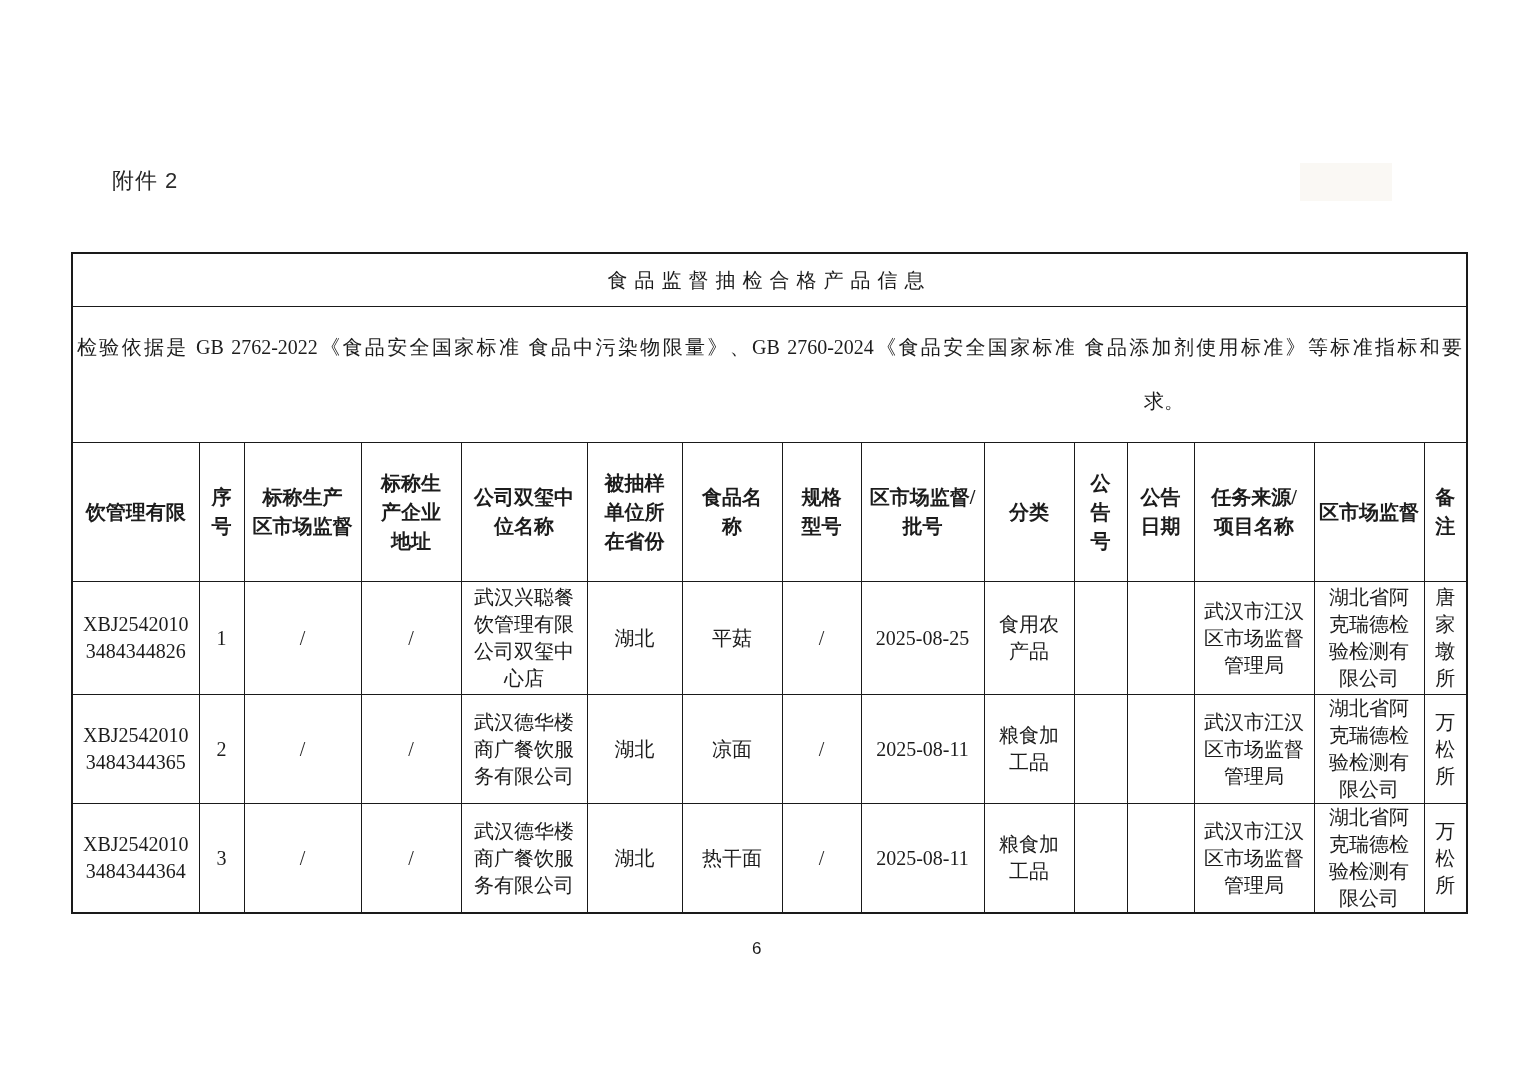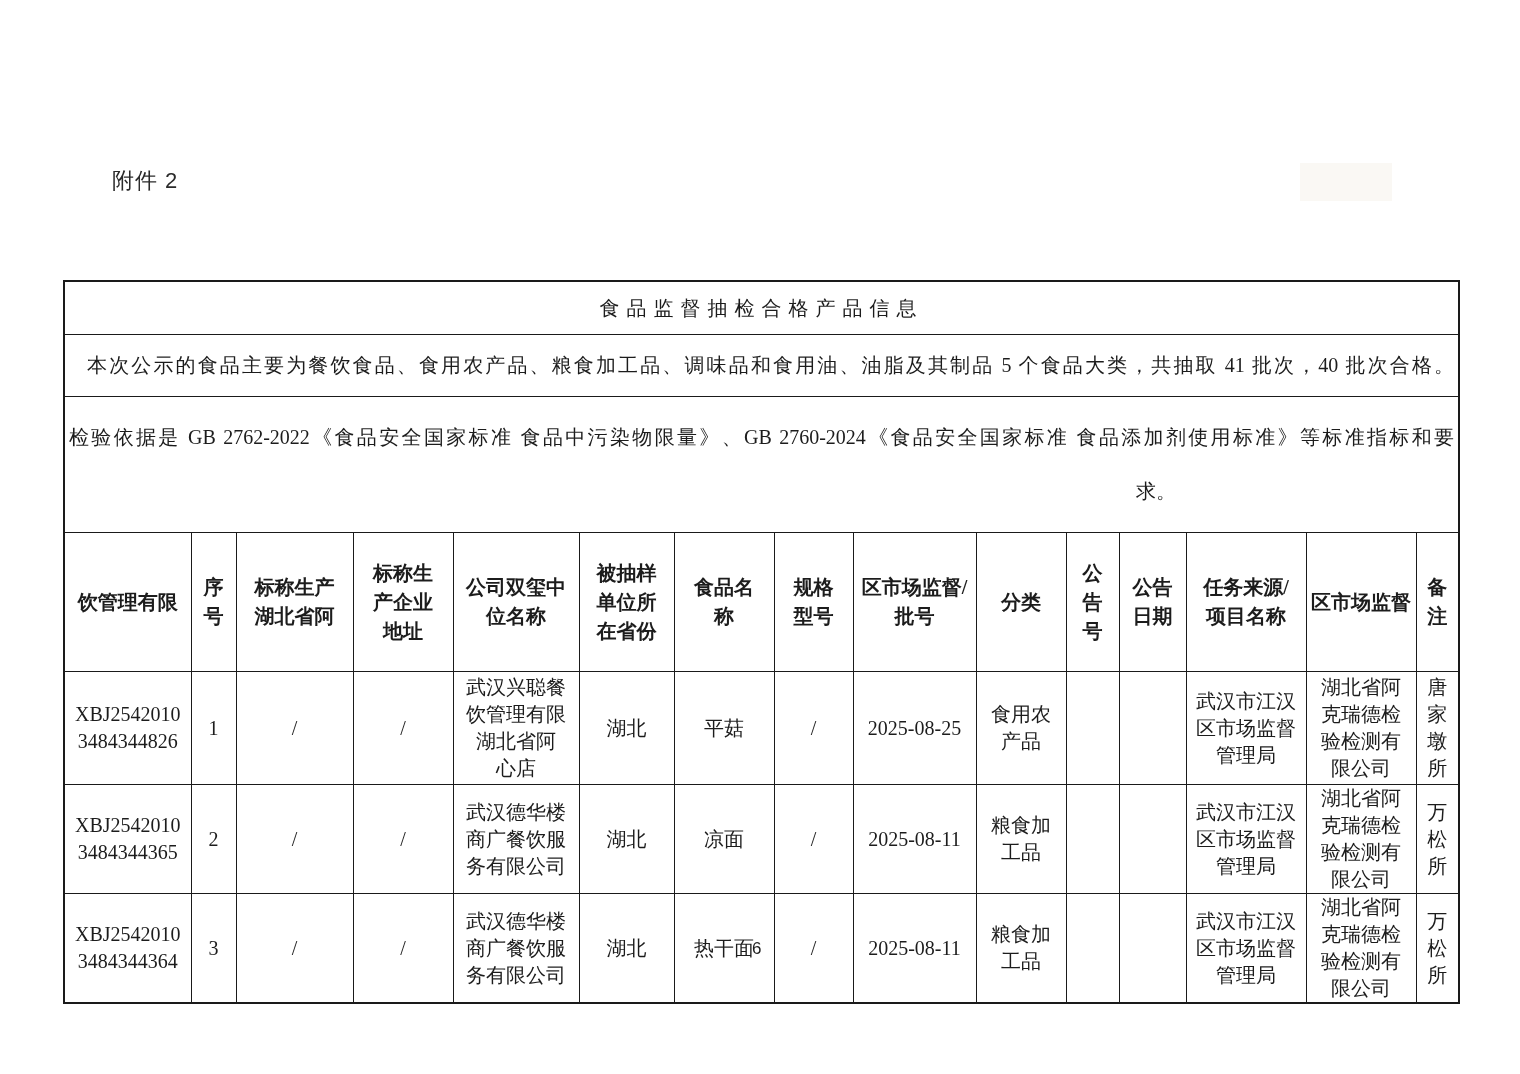--- a/index.html
+++ b/index.html
@@ -8,24 +8,23 @@
     font-family:"Liberation Serif","DejaVu Serif",serif;color:#1c1c1c;
   }
   .page{position:absolute;inset:0;background:#ffffff;overflow:hidden;}
   .attachment{
     position:absolute;left:112px;top:166px;
     font-family:"Liberation Sans","DejaVu Sans",sans-serif;
     font-size:22px;color:#2a2a2a;letter-spacing:1px;
   }
   .artifact{position:absolute;left:1300px;top:163px;width:92px;height:38px;background:#faf8f4;}
   table.doc{
-    position:absolute;left:63px;top:252px;width:1395px;
+    position:absolute;left:71px;top:252px;width:1395px;
     border-collapse:collapse;table-layout:fixed;
     border:2px solid #1a1a1a;
-    margin-top:28px;
   }
   table.doc td,table.doc th{
     border:1.5px solid #1a1a1a;
     vertical-align:middle;text-align:center;
     padding:0 4px;overflow:hidden;
     font-size:20px;line-height:1.35;
     white-space:pre-line;
     font-weight:normal;
   }
   tr.r-title td{height:52px;}
@@ -78,37 +77,34 @@
       <col style="width:120px">
         <col style="width:110px">
         <col style="width:43px">
     </colgroup>
 
     <tbody>
         <tr class="r-title">
       <td colspan="15" class="title">食品监督抽检合格产品信息</td>
     </tr>
 
-    <tr class="r-intro">
-      <td colspan="15" class="para intro">本次公示的食品主要为餐饮食品、食用农产品、粮食加工品、调味品和食用油、油脂及其制品 5 个食品大类，共抽取 41 批次，40 批次合格。</td>
-    </tr>
 
     <tr class="r-basis">
       <td colspan="15" class="basis">
         <span class="basis-l1">检验依据是 GB 2762-2022《食品安全国家标准 食品中污染物限量》、GB 2760-2024《食品安全国家标准 食品添加剂使用标准》等标准指标和要</span>
         <span class="basis-l2">求。</span>
       </td>
     </tr>
 
     <tr class="r-head">
       <th>饮管理有限</th>
       <th>序
 号</th>
       <th>标称生产
-湖北省阿</th>
+区市场监督</th>
       <th>标称生
 产企业
 地址</th>
       <th>公司双玺中
 位名称</th>
       <th>被抽样
 单位所
 在省份</th>
       <th>食品名
 称</th>
@@ -130,21 +126,21 @@
     </tr>
 
     <tr class="r-d1">
       <td>XBJ2542010
 3484344826</td>
       <td>1</td>
       <td>/</td>
       <td>/</td>
       <td>武汉兴聪餐
 饮管理有限
-湖北省阿
+公司双玺中
 心店</td>
       <td>湖北</td>
       <td>平菇</td>
       <td>/</td>
       <td>2025-08-25</td>
       <td>食用农
 产品</td>
       <td></td>
       <td></td>
       <td>武汉市江汉

